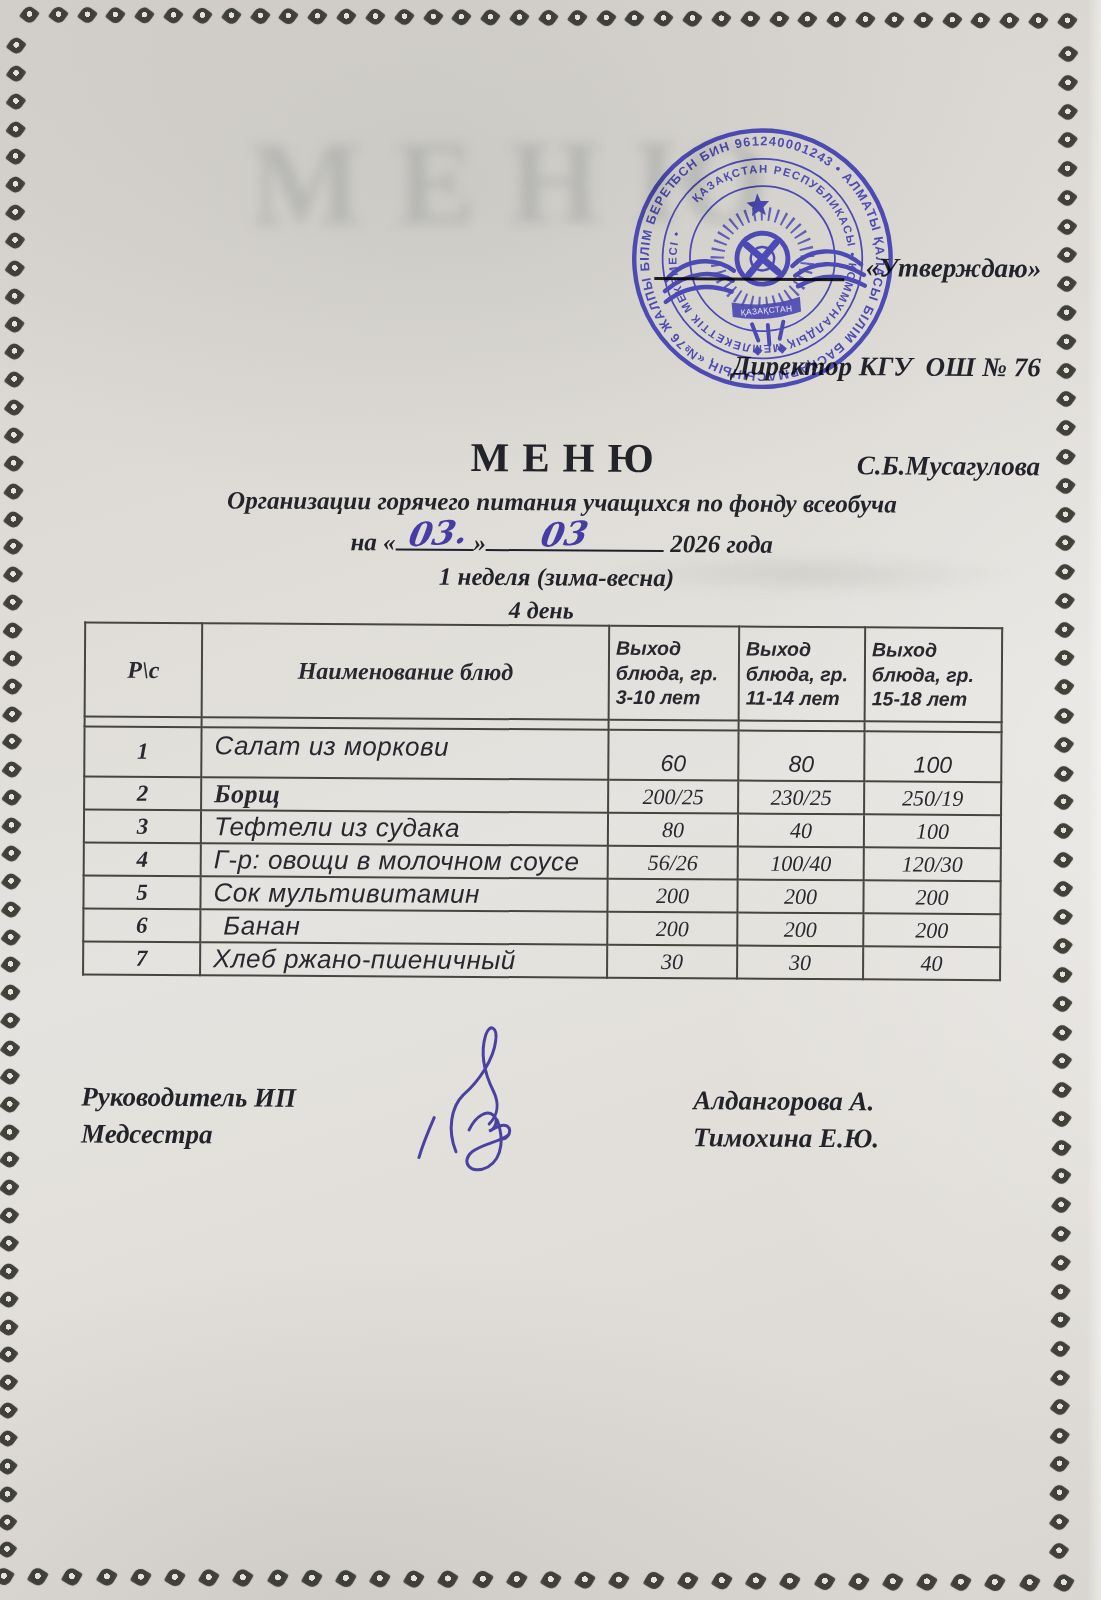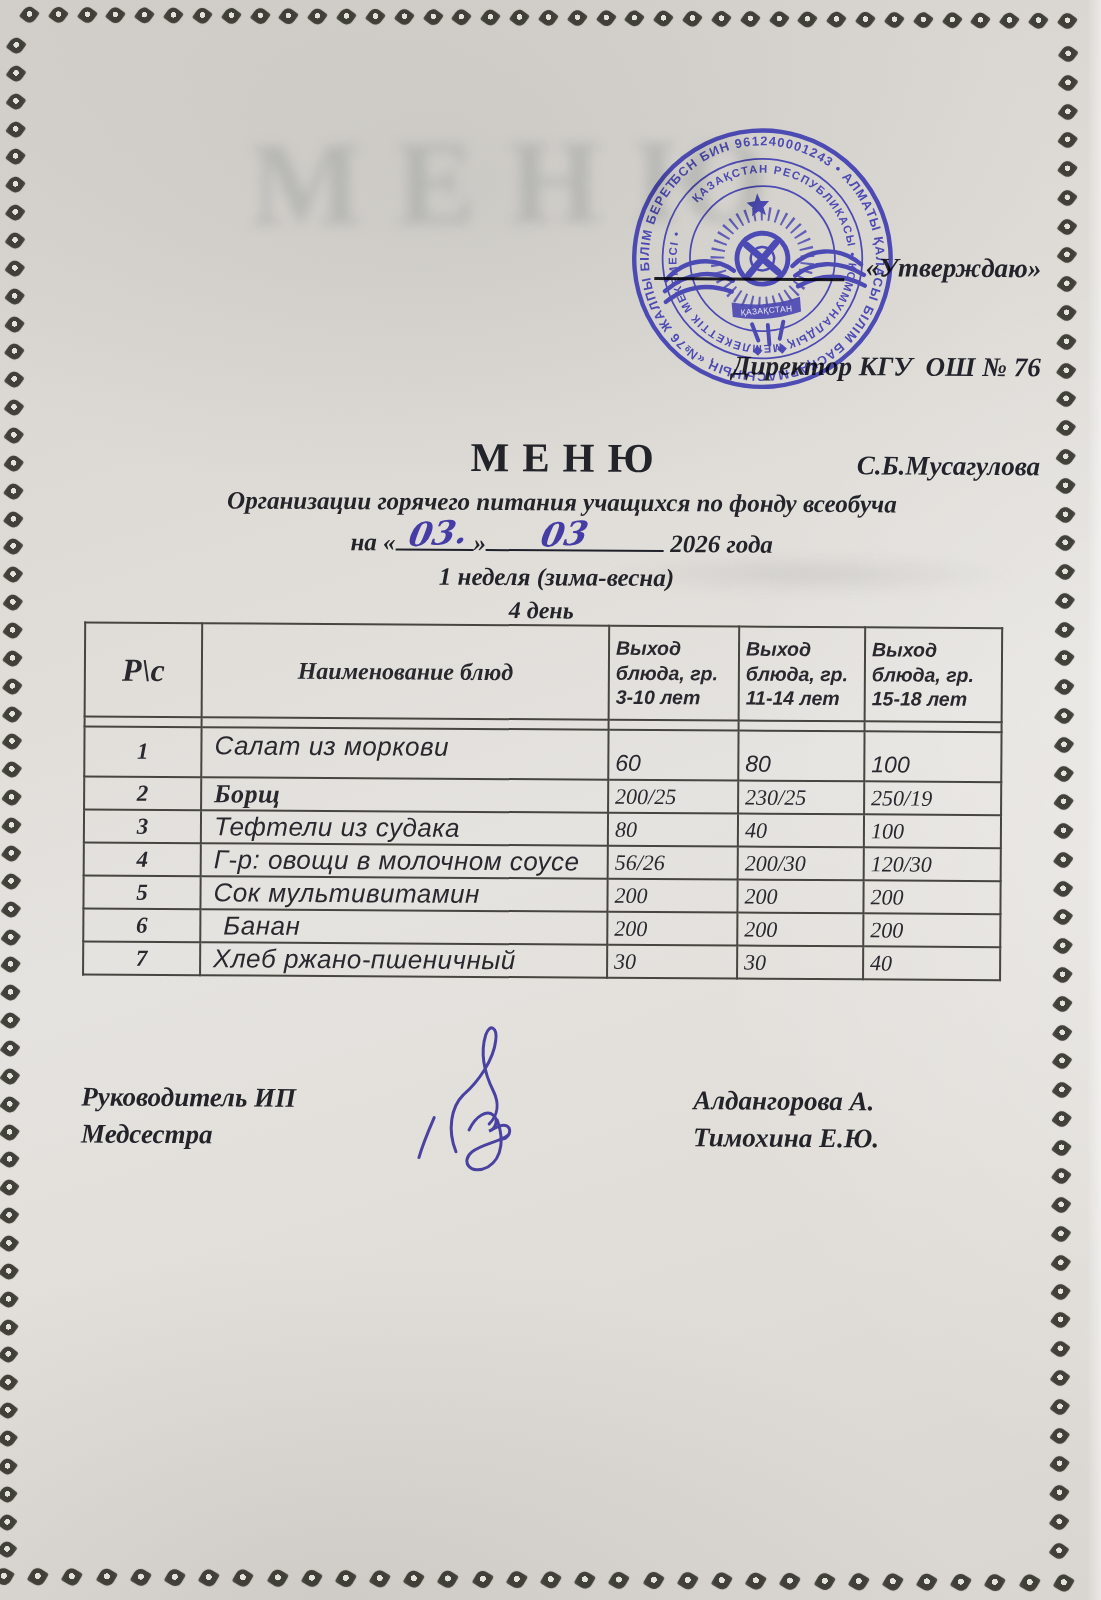--- a/index.html
+++ b/index.html
@@ -83,33 +83,33 @@
   .menu-table{
     position:absolute;left:88px;top:621px;width:917px;
     border-collapse:collapse;table-layout:fixed;color:#28282e;
   }
   .menu-table td,.menu-table th{border:2px solid #46453f;padding:0 6px;overflow:hidden;}
   .menu-table th{font-weight:bold;}
   .col-num{width:117px;}
   .col-name{width:407px;}
   .col-o1{width:130px;}.col-o2{width:126px;}.col-o3{width:137px;}
   .hdr-row th{height:92px;vertical-align:middle;}
-  .hdr-num{font-style:italic;font-size:32px;text-align:center;}
+  .hdr-num{font-style:italic;font-size:24px;text-align:center;}
   .hdr-name{font-style:italic;font-size:24px;text-align:center;}
   .hdr-out{
     font-family:"Liberation Sans","DejaVu Sans",sans-serif;
     font-style:italic;font-size:19.5px;text-align:left;line-height:1.28;padding-left:8px;
   }
   .spacer-row td{height:8px;}
   .menu-table td.cell-num{font-weight:bold;font-style:italic;font-size:23px;text-align:center;}
   .menu-table td.cell-name{
     font-family:"Liberation Sans","DejaVu Sans",sans-serif;
     font-style:italic;font-size:26px;letter-spacing:.5px;padding-left:12px;
   }
-  .menu-table td.cell-val{font-style:italic;font-size:22px;text-align:left;font-weight:500;border-radius:17px;}
+  .menu-table td.cell-val{font-style:italic;font-size:22px;text-align:center;font-weight:500;border-radius:17px;}
   .row-first td{height:46px;}
   .row-first td.cell-name{vertical-align:top;padding-top:2px;}
   .row-first td.cell-val{vertical-align:bottom;padding-bottom:2px;
     font-family:"Liberation Sans","DejaVu Sans",sans-serif;font-size:23px;}
   .row-std td{height:31px;}
   .name-serif{
     font-family:"Liberation Serif","DejaVu Serif",serif !important;
     font-weight:bold;font-size:26px !important;
   }
 
@@ -417,21 +417,21 @@
       <td class="cell-num">3</td>
       <td class="cell-name">Тефтели из судака</td>
       <td class="cell-val">80</td>
       <td class="cell-val">40</td>
       <td class="cell-val">100</td>
     </tr>
     <tr class="row-std">
       <td class="cell-num">4</td>
       <td class="cell-name">Г-р: овощи в молочном соусе</td>
       <td class="cell-val">56/26</td>
-      <td class="cell-val">200/30</td>
+      <td class="cell-val">100/40</td>
       <td class="cell-val">120/30</td>
     </tr>
     <tr class="row-std">
       <td class="cell-num">5</td>
       <td class="cell-name">Сок мультивитамин</td>
       <td class="cell-val">200</td>
       <td class="cell-val">200</td>
       <td class="cell-val">200</td>
     </tr>
     <tr class="row-std">

